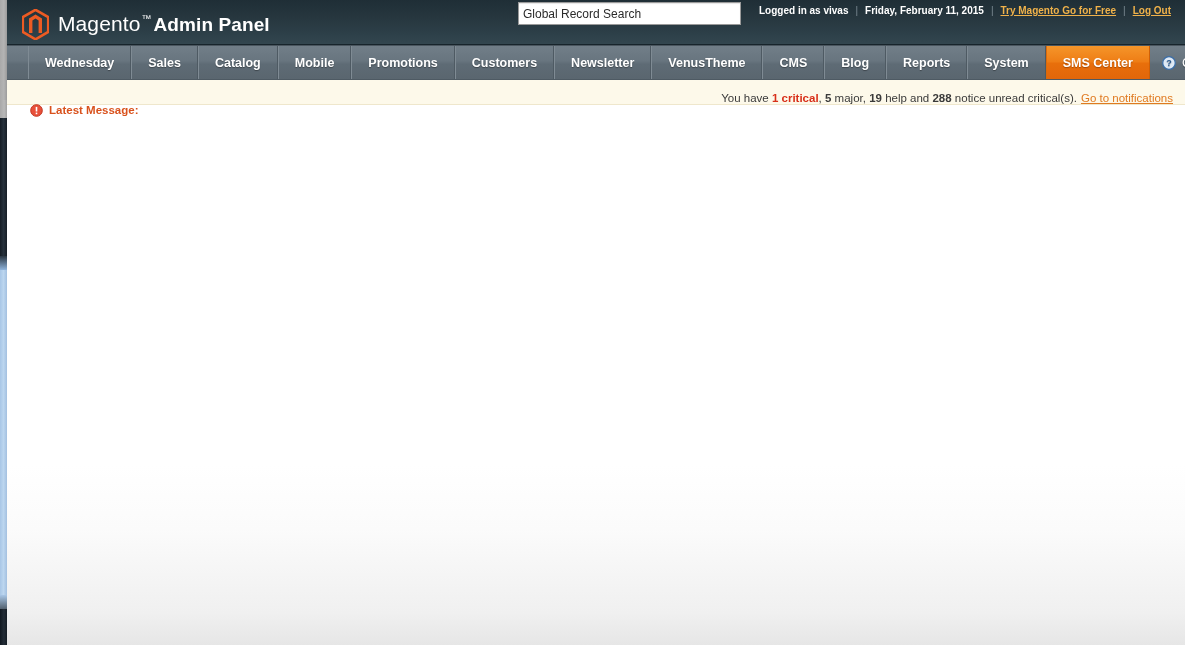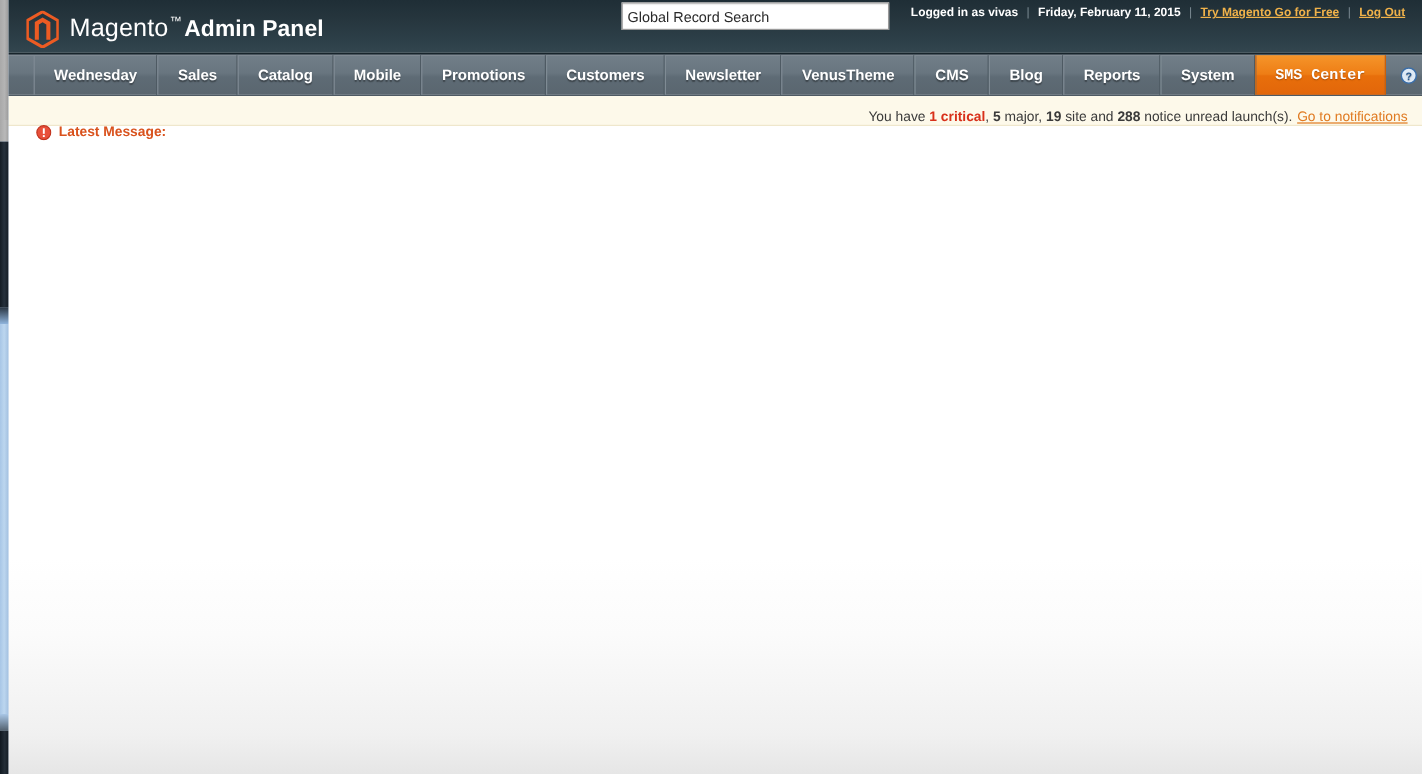--- a/index.html
+++ b/index.html
@@ -192,21 +192,20 @@
   }
   .nav-item:first-child {
     border-left: 1px solid #7f8b94;
   }
   .nav-item.active {
     background: linear-gradient(to bottom, #f5952a 0%, #ee7d15 48%, #e86f0b 52%, #e2660a 100%);
     border-left: 1px solid #d96a0c;
     border-right: 1px solid #cf5f06;
     color: #ffffff;
     text-shadow: 0 1px 1px rgba(120,50,0,.6);
-    font-family: Liberation Mono, monospace;
   }
   #nav-help {
     display: flex;
     align-items: center;
     padding: 0 12px 0 12px;
     color: #ffffff;
     font-size: 12.5px;
     text-shadow: 0 1px 1px rgba(0,0,0,.35);
     cursor: pointer;
     white-space: nowrap;
@@ -348,21 +347,21 @@
         <svg width="13" height="13" viewBox="0 0 13 13" xmlns="http://www.w3.org/2000/svg">
           <circle cx="6.5" cy="6.5" r="5.8" fill="#e8503a" stroke="#c2341f" stroke-width="1"></circle>
           <rect x="5.7" y="2.9" width="1.6" height="4.6" fill="#ffffff"></rect>
           <rect x="5.7" y="8.6" width="1.6" height="1.6" fill="#ffffff"></rect>
         </svg>
       </span>
       <span class="msg-label">Latest Message:</span>
     </div>
 
     <div id="msg-right">
-      <span>You have</span>&nbsp;<span class="critical">1</span>&nbsp;<span class="critical">critical</span><span>,</span>&nbsp;<span class="cnt">5</span>&nbsp;<span>major,</span>&nbsp;<span class="cnt">19</span>&nbsp;<span>site and</span>&nbsp;<span class="cnt">288</span>&nbsp;<span>notice unread launch(s).</span><a href="#">Go to notifications</a>
+      <span>You have</span>&nbsp;<span class="critical">1</span>&nbsp;<span class="critical">critical</span><span>,</span>&nbsp;<span class="cnt">5</span>&nbsp;<span>major,</span>&nbsp;<span class="cnt">19</span>&nbsp;<span>help and</span>&nbsp;<span class="cnt">288</span>&nbsp;<span>notice unread critical(s).</span><a href="#">Go to notifications</a>
     </div>
   </div>
 
   <div id="content"></div>
 
   <div id="left-scrollbar">
     <div class="sb-top-cap"></div>
     <div class="sb-upper-track"></div>
     <div class="sb-thumb"></div>
     <div class="sb-fade"></div>

